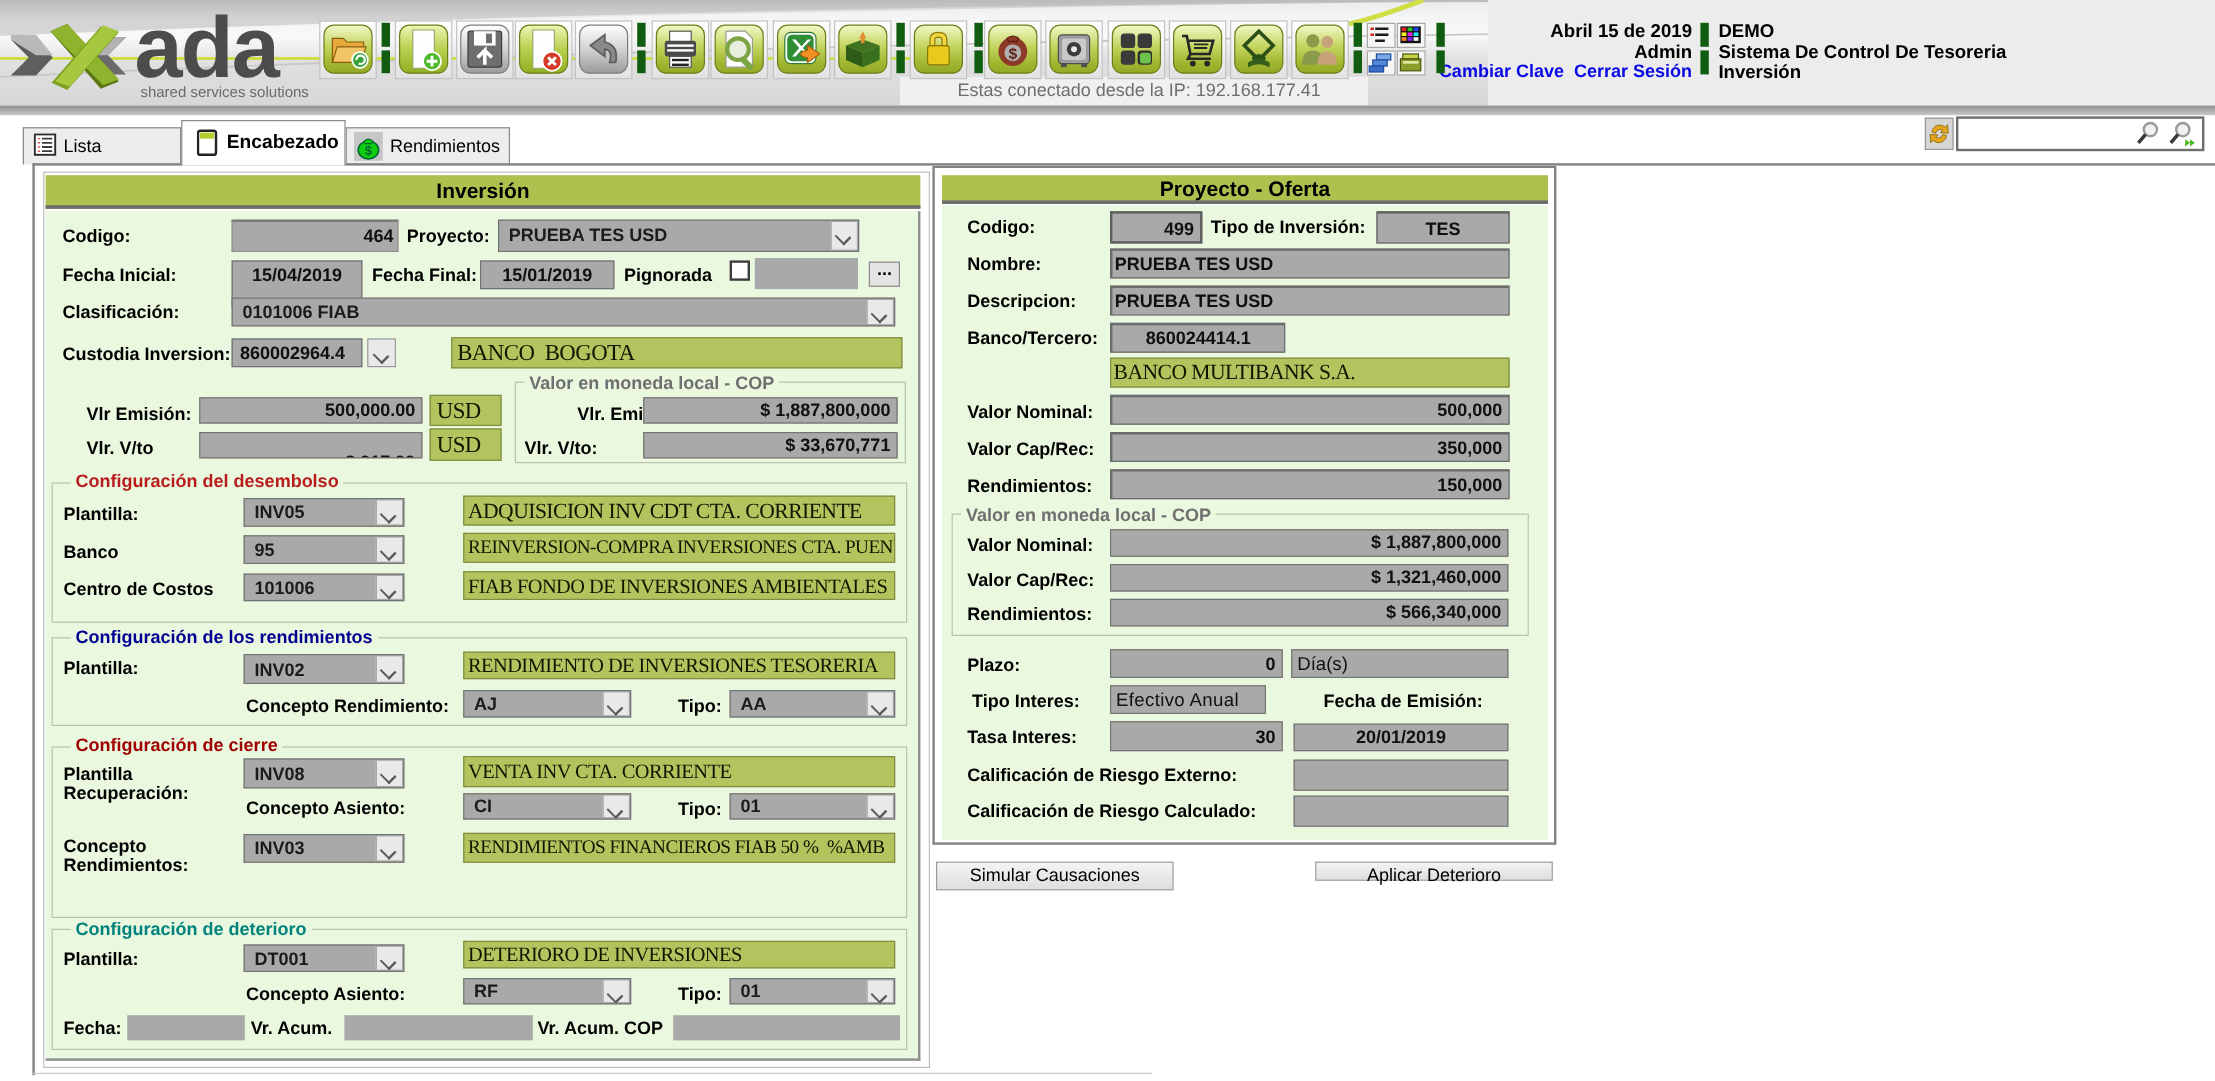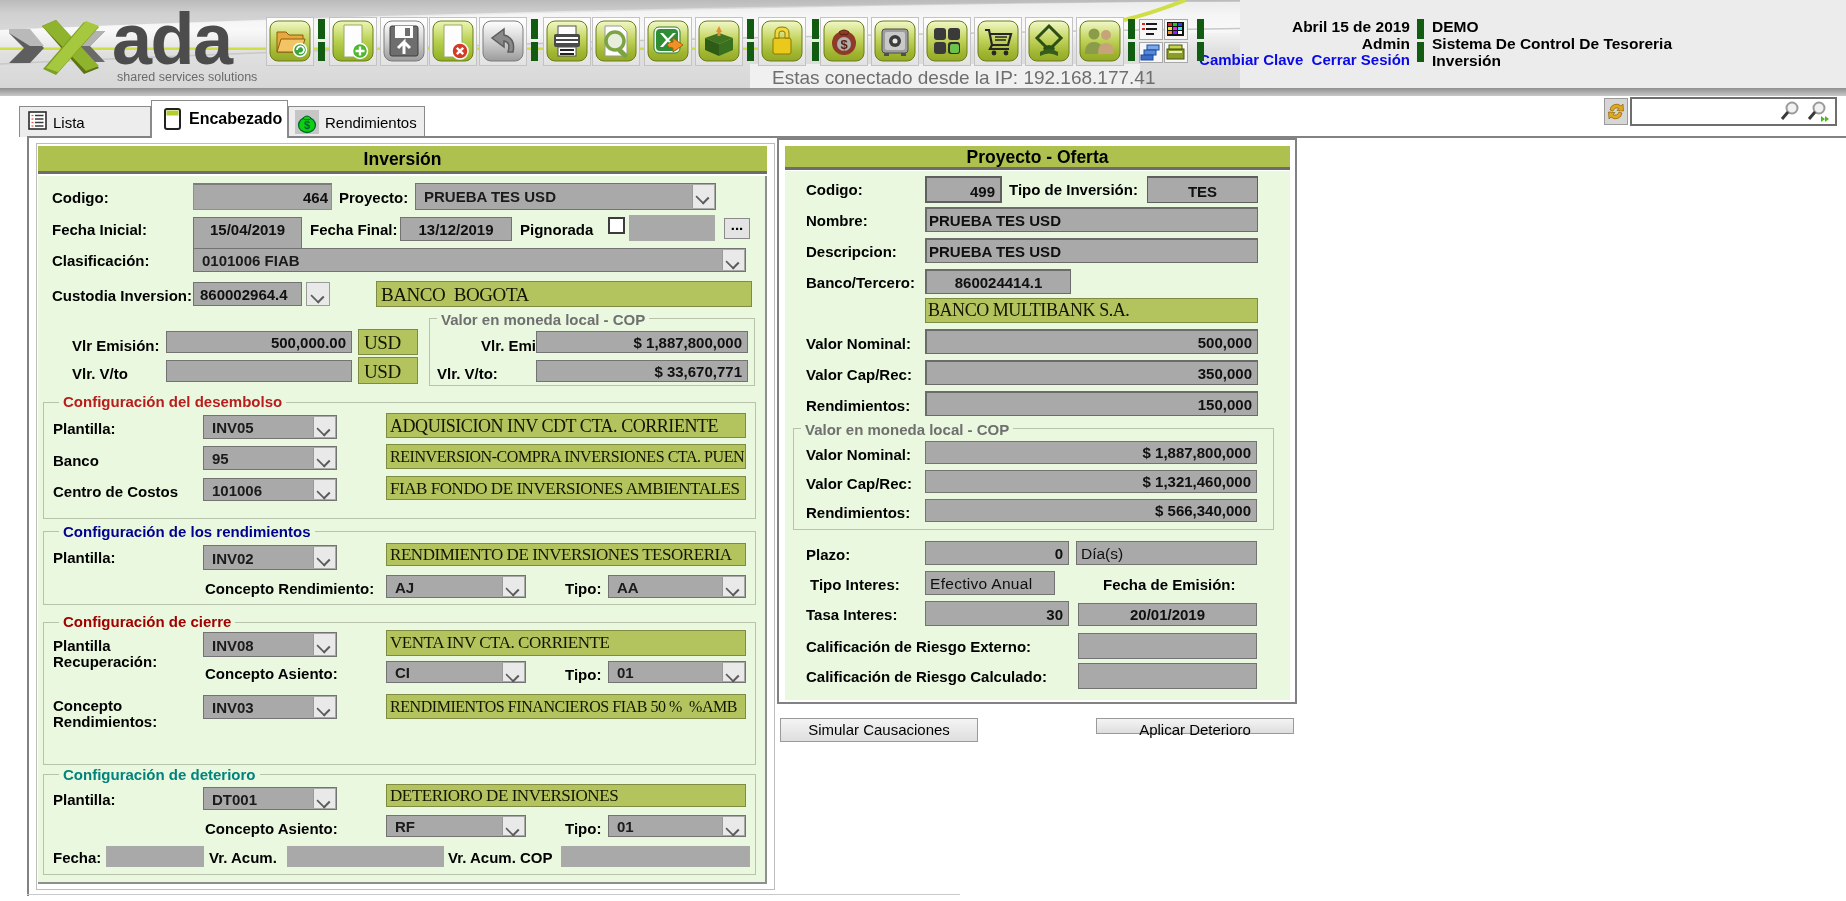--- a/index.html
+++ b/index.html
@@ -47,21 +47,21 @@
       <path d="M42,26 L56,20 L99,66 L86,71 Z" fill="#8fb32c"></path>
       <path d="M84,22 L99,27 L56,75 L43,69 Z" fill="#7da024"></path>
       <path d="M86,21 L99,26 L58,72 L46,68 Z" fill="#a5c83e"></path>
     </g>
   </g>
   <text x="112" y="64" font-family="Liberation Sans,sans-serif" font-size="72" font-weight="bold" fill="#4c4c4c" letter-spacing="-1.5">ada</text>
   <text x="117" y="81" font-family="Liberation Sans,sans-serif" font-size="12.5" fill="#6b6b6b">shared services solutions</text>
 </svg>
 
 <div class="abs" style="left:750px;top:64px;width:390px;height:24px;background:#f0f0f0;"></div>
-<div class="abs" style="left:772px;top:67px;font-size:19px;color:#6e6e6e;">Estas conectado desde la IP: 192.168.177.41</div>
+<div class="abs" style="left:798px;top:67px;font-size:15px;color:#6e6e6e;">Estas conectado desde la IP: 192.168.177.41</div>
 
 <div class="abs" style="right:436px;top:18px;font-size:15.5px;font-weight:bold;color:#000;white-space:nowrap;">Abril 15 de 2019</div>
 <div class="abs" style="right:436px;top:35px;font-size:15.5px;font-weight:bold;color:#000;white-space:nowrap;">Admin</div>
 <div class="abs" style="right:436px;top:51px;font-size:15px;font-weight:bold;color:#0908e6;white-space:nowrap;">Cambiar Clave&nbsp; Cerrar Sesión</div>
 <div class="abs" style="left:1417px;top:19px;width:7px;height:20px;background:#115c11;"></div>
 <div class="abs" style="left:1417px;top:42px;width:7px;height:20px;background:#115c11;"></div>
 <div class="abs" style="left:1432px;top:18px;font-size:15.5px;font-weight:bold;color:#000;">DEMO</div>
 <div class="abs" style="left:1432px;top:35px;font-size:15.5px;font-weight:bold;color:#000;">Sistema De Control De Tesoreria</div>
 <div class="abs" style="left:1432px;top:52px;font-size:15.5px;font-weight:bold;color:#000;">Inversión</div>
 <div id="icons">
@@ -310,21 +310,21 @@
 <div id="leftpanel">
 
 <div class="lbl" style="left:52px;top:189px;">Codigo:</div>
 <div class="gfn" style="left:193px;top:183px;width:139px;height:27px;text-align:right;padding:4px 3px 0 0;">464</div>
 <div class="lbl" style="left:339px;top:189px;">Proyecto:</div>
 <div class="cmb" style="left:415px;top:183px;width:301px;height:27px;padding:4px 0 0 8px;">PRUEBA TES USD<span class="arr"></span></div>
 
 <div class="lbl" style="left:52px;top:221px;">Fecha Inicial:</div>
 <div class="gf" style="left:193px;top:217px;width:109px;height:39px;text-align:center;padding-top:3px;">15/04/2019</div>
 <div class="lbl" style="left:310px;top:221px;">Fecha Final:</div>
-<div class="gf" style="left:400px;top:217px;width:112px;height:24px;text-align:center;padding-top:3px;">13/12/2019</div>
+<div class="gf" style="left:400px;top:217px;width:112px;height:24px;text-align:center;padding-top:3px;">15/01/2019</div>
 <div class="lbl" style="left:520px;top:221px;">Pignorada</div>
 <div class="abs" style="left:608px;top:217px;width:17px;height:17px;background:#fff;border:2px solid #3c3c3c;box-sizing:border-box;"></div>
 <div class="gf" style="left:629px;top:215px;width:86px;height:26px;border:none;"></div>
 <div class="btn" style="left:724px;top:218px;width:26px;height:21px;line-height:12px;background:#e4e4e4;border:1px solid #8a8a8a;font-weight:bold;">...</div>
 
 <div class="lbl" style="left:52px;top:252px;">Clasificación:</div>
 <div class="cmb" style="left:193px;top:248px;width:553px;height:24px;padding:3px 0 0 8px;">0101006 FIAB<span class="arr"></span></div>
 
 <div class="lbl" style="left:52px;top:287px;">Custodia Inversion:</div>
 <div class="gf" style="left:193px;top:282px;width:109px;height:24px;padding:3px 0 0 6px;">860002964.4</div>

